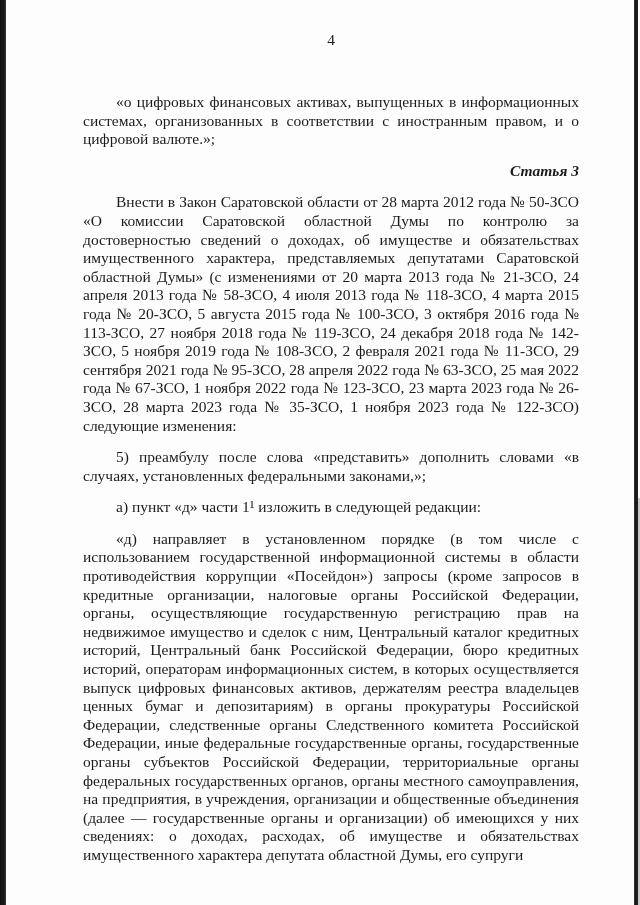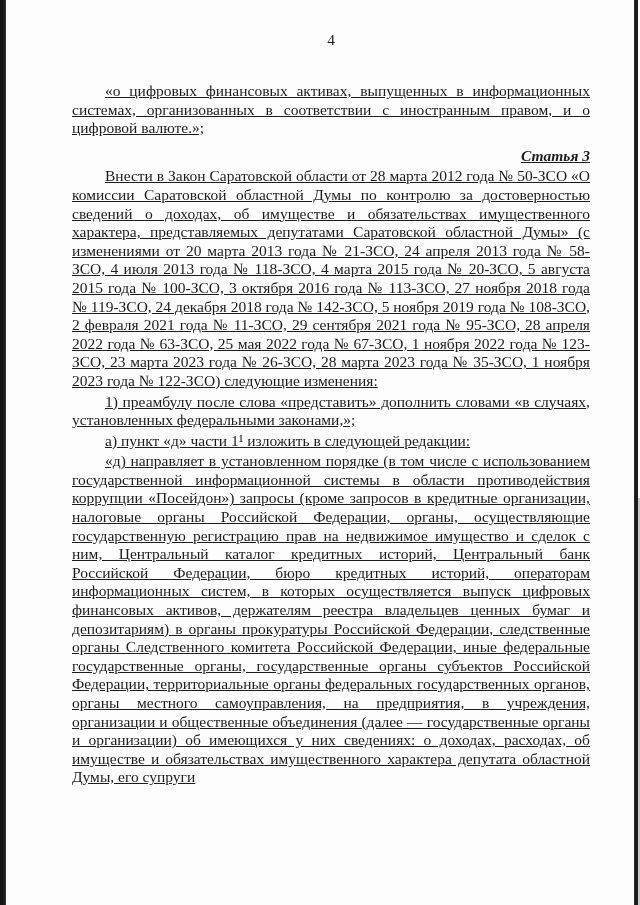--- a/index.html
+++ b/index.html
@@ -44,23 +44,22 @@
     position: absolute;
     top: 80px;
     left: 70px;
     width: 522px;
     font-size: 15.5px;
     line-height: 18.6px;
     text-align: justify;
     hyphens: none;
   }
   .para {
-    margin: 2px;
+    margin: 13px;
     text-indent: 33px;
-    text-decoration: underline;
   }
   .article-heading {
     font-weight: bold;
     font-style: italic;
     margin-top: 9px;
     text-align: right;
   }
 </style>
 </head>
 <body>
@@ -70,18 +69,18 @@
   <div class="scan-edge-left"></div>
   <div class="scan-edge-right"></div>
   <div class="scan-edge-right-outer"></div>
 
   <div class="page-number">4</div>
 
   <div class="body-text">
     <p class="para">«о цифровых финансовых активах, выпущенных в информационных системах, организованных в соответствии с иностранным правом, и о цифровой валюте.»;</p>
     <p class="para article-heading">Статья 3</p>
     <p class="para">Внести в Закон Саратовской области от 28 марта 2012 года № 50-ЗСО «О комиссии Саратовской областной Думы по контролю за достоверностью сведений о доходах, об имуществе и обязательствах имущественного характера, представляемых депутатами Саратовской областной Думы» (с изменениями от 20 марта 2013 года № 21-ЗСО, 24 апреля 2013 года № 58-ЗСО, 4 июля 2013 года № 118-ЗСО, 4 марта 2015 года № 20-ЗСО, 5 августа 2015 года № 100-ЗСО, 3 октября 2016 года № 113-ЗСО, 27 ноября 2018 года № 119-ЗСО, 24 декабря 2018 года № 142-ЗСО, 5 ноября 2019 года № 108-ЗСО, 2 февраля 2021 года № 11-ЗСО, 29 сентября 2021 года № 95-ЗСО, 28 апреля 2022 года № 63-ЗСО, 25 мая 2022 года № 67-ЗСО, 1 ноября 2022 года № 123-ЗСО, 23 марта 2023 года № 26-ЗСО, 28 марта 2023 года № 35-ЗСО, 1 ноября 2023 года № 122-ЗСО) следующие изменения:</p>
-    <p class="para">1) преамбулу после слова «представить» дополнить словами «в случаях, установленных федеральными законами,»;</p>
+    <p class="para">5) преамбулу после слова «представить» дополнить словами «в случаях, установленных федеральными законами,»;</p>
     <p class="para">а) пункт «д» части 1¹ изложить в следующей редакции:</p>
     <p class="para">«д) направляет в установленном порядке (в том числе с использованием государственной информационной системы в области противодействия коррупции «Посейдон») запросы (кроме запросов в кредитные организации, налоговые органы Российской Федерации, органы, осуществляющие государственную регистрацию прав на недвижимое имущество и сделок с ним, Центральный каталог кредитных историй, Центральный банк Российской Федерации, бюро кредитных историй, операторам информационных систем, в которых осуществляется выпуск цифровых финансовых активов, держателям реестра владельцев ценных бумаг и депозитариям) в органы прокуратуры Российской Федерации, следственные органы Следственного комитета Российской Федерации, иные федеральные государственные органы, государственные органы субъектов Российской Федерации, территориальные органы федеральных государственных органов, органы местного самоуправления, на предприятия, в учреждения, организации и общественные объединения (далее — государственные органы и организации) об имеющихся у них сведениях: о доходах, расходах, об имуществе и обязательствах имущественного характера депутата областной Думы, его супруги</p>
   </div>
 
 </div>
 
 </body></html>

